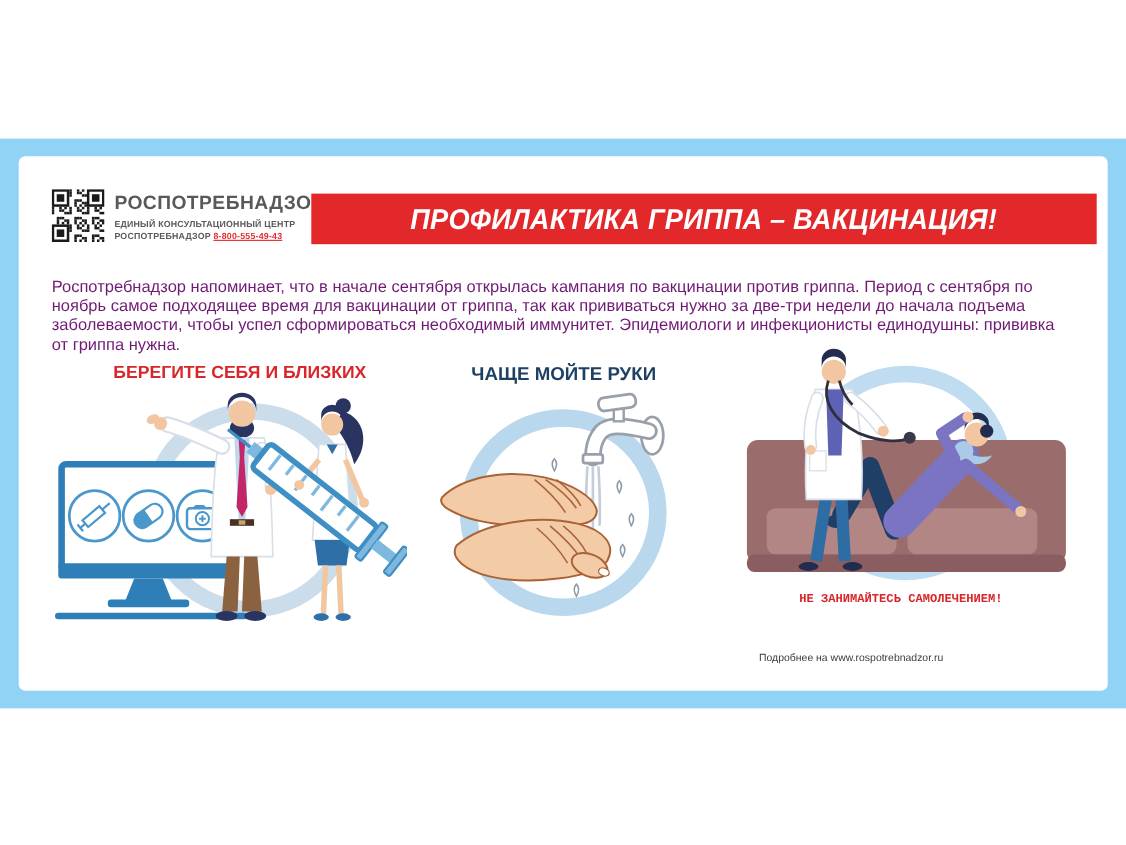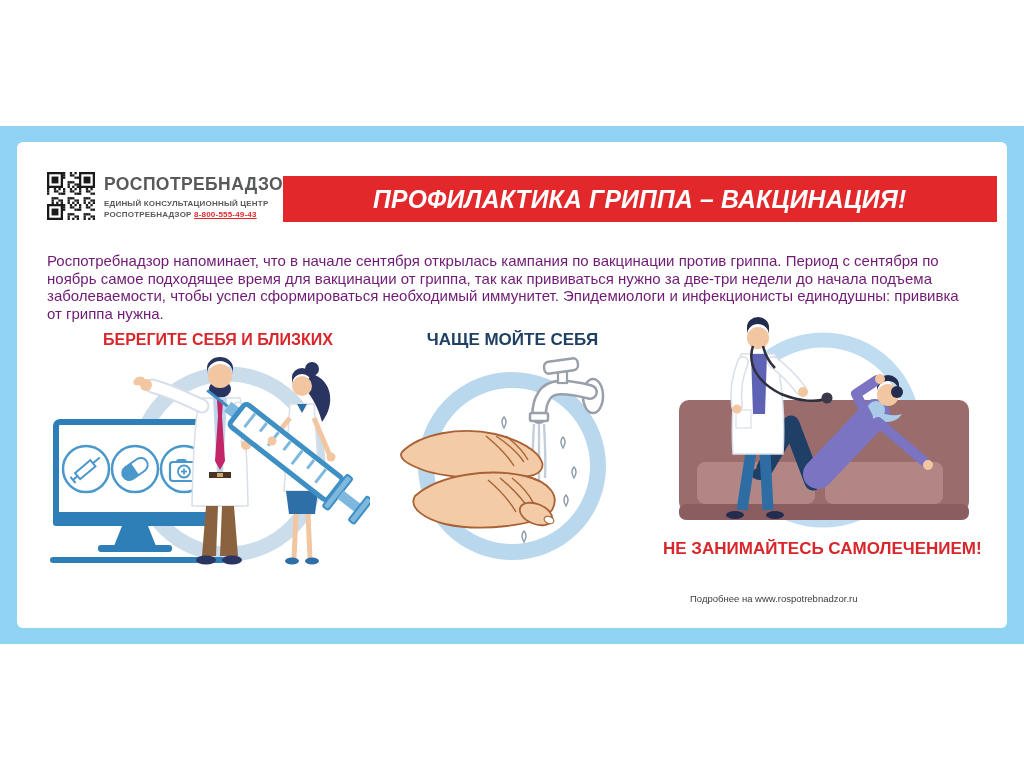--- a/index.html
+++ b/index.html
@@ -17,21 +17,21 @@
   .banner{position:absolute;left:283px;top:176px;width:714px;height:46px;background:#E3282B;display:flex;align-items:center;justify-content:center;font-style:italic;}
   .banner-title{color:#fff;font-weight:700;font-size:26px;white-space:nowrap;transform:scaleX(.95);letter-spacing:.2px;}
   
   .intro{position:absolute;left:47px;top:237px;width:928px;font-size:15px;line-height:17.5px;color:#701a75;margin-top:15px;}
   
   .cap{position:absolute;font-weight:700;text-align:center;white-space:nowrap;}
   .cap-red{color:#D8262B;}
   .cap-navy{color:#1E4063;}
   .cap1{left:60px;top:331px;width:316px;font-size:16px;}
   .cap2{left:395px;top:330px;width:235px;font-size:17px;}
-  .cap3{left:663px;top:539px;width:312px;font-size:17px;}
+  .cap3{left:663px;top:539px;width:312px;font-size:11px;font-family:Liberation Mono, monospace;}
   .cap4{left:80px;top:579px;width:276px;font-size:16.5px;}
   .illus{position:absolute;}
   .illus svg{display:block;}
   .il1{left:50px;top:356px;width:320px;height:212px;}
   .il2{left:400px;top:356px;width:225px;height:212px;}
   .il3{left:663px;top:302px;width:320px;height:240px;}
   .footer-note{position:absolute;left:690px;top:593px;width:298px;font-size:9.5px;color:#3C3C3E;}
 </style>
 </head>
 <body>
@@ -170,21 +170,21 @@
     </div>
   </div>
 
   <div class="banner">
     <span class="banner-title">ПРОФИЛАКТИКА ГРИППА – ВАКЦИНАЦИЯ!</span>
   </div>
 
   <div class="intro">Роспотребнадзор напоминает, что в начале сентября открылась кампания по вакцинации против гриппа. Период с сентября по ноябрь самое подходящее время для вакцинации от гриппа, так как прививаться нужно за две-три недели до начала подъема заболеваемости, чтобы успел сформироваться необходимый иммунитет. Эпидемиологи и инфекционисты единодушны: прививка от гриппа нужна.</div>
 
   <div class="cap cap1 cap-red">БЕРЕГИТЕ СЕБЯ И БЛИЗКИХ</div>
-  <div class="cap cap2 cap-navy">ЧАЩЕ МОЙТЕ СЕБЯ</div>
+  <div class="cap cap2 cap-navy">ЧАЩЕ МОЙТЕ РУКИ</div>
   <div class="cap cap3 cap-red">НЕ ЗАНИМАЙТЕСЬ САМОЛЕЧЕНИЕМ!</div>
 
   <div class="illus il1">
     <svg viewBox="0 0 320 212" width="320" height="212">
       <circle cx="178" cy="108" r="90" fill="none" stroke="#CBDCEA" stroke-width="15"></circle>
       <g>
         <rect x="6" y="66" width="158" height="96" rx="4" fill="#fff" stroke="#2E7FB8" stroke-width="6"></rect>
         <rect x="3" y="156" width="164" height="14" rx="3" fill="#2E7FB8"></rect>
         <polygon points="72,170 98,170 106,190 64,190" fill="#2E7FB8"></polygon>
         <rect x="48" y="189" width="74" height="7" rx="3" fill="#2E7FB8"></rect>

